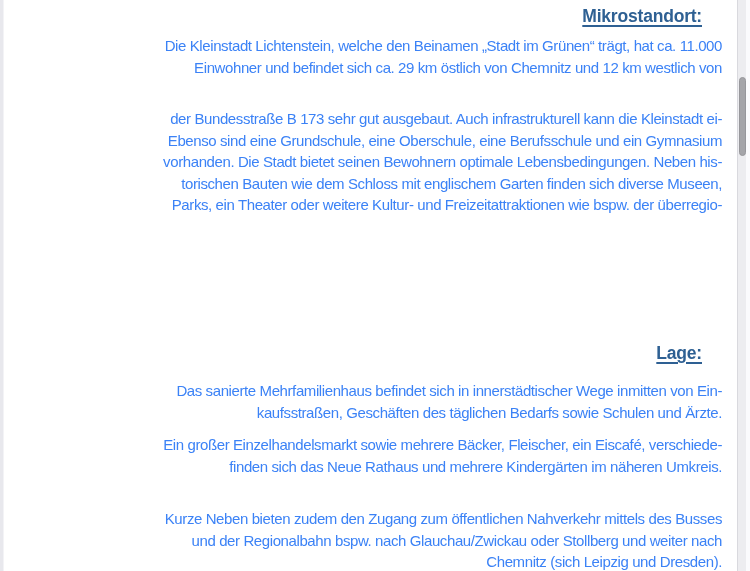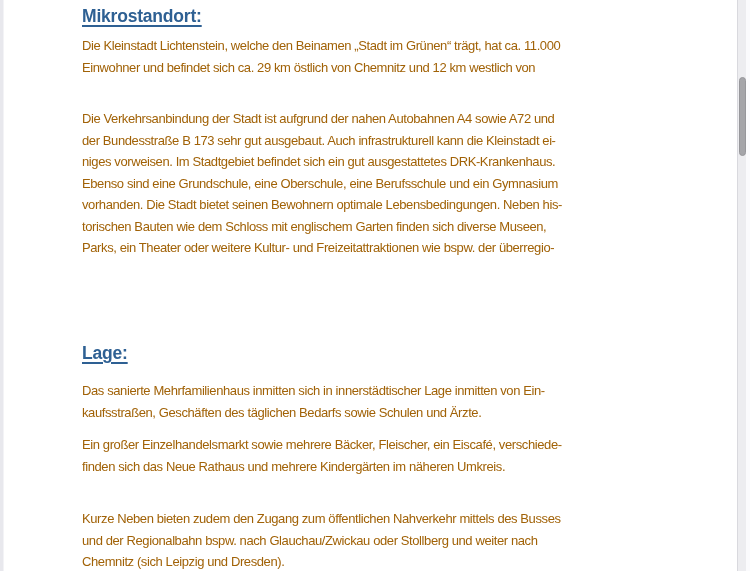--- a/index.html
+++ b/index.html
@@ -1,15 +1,15 @@
 <!DOCTYPE html>
 <html><head>
 <meta charset="utf-8">
 <style>
-  * { margin: 0; padding: 0; box-sizing: border-box; }
+  * { margin: 0; padding: 0; box-sizing: border-box; text-align: right; }
   html, body {
     width: 750px; height: 571px;
     overflow: hidden;
     background: #ffffff;
     font-family: "Liberation Sans", "DejaVu Sans", sans-serif;
   }
   .page {
     position: relative;
     width: 750px; height: 571px;
     background: #ffffff;
@@ -47,23 +47,23 @@
     letter-spacing: -0.2px;
     color: #2e6093;
     text-decoration: underline;
     text-decoration-thickness: 2px;
     text-underline-offset: 3px;
     line-height: 24px;
     white-space: nowrap;
   }
   .para {
     position: absolute; left: 82px; width: 640px;
-    font-size: 13px;
+    font-size: 15px;
     letter-spacing: -0.4px;
-    color: #a16207;
+    color: #3b82f6;
     line-height: 21.5px;
   }
   .para .line { white-space: nowrap; height: 21.5px; }
   .h-mikro { top: 4px; }
   .p-1 { top: 35px; }
   .p-2 { top: 108px; }
   .h-lage { top: 341px; }
   .p-3 { top: 380px; }
   .p-4 { top: 434px; }
   .p-5 { top: 508px; }
@@ -78,33 +78,31 @@
   <div class="content">
 
     <div class="heading h-mikro">Mikrostandort:</div>
 
     <div class="para p-1">
         <div class="line">Die Kleinstadt Lichtenstein, welche den Beinamen „Stadt im Grünen“ trägt, hat ca. 11.000</div>
         <div class="line">Einwohner und befindet sich ca. 29 km östlich von Chemnitz und 12 km westlich von</div>
       </div>
 
     <div class="para p-2">
-        <div class="line">Die Verkehrsanbindung der Stadt ist aufgrund der nahen Autobahnen A4 sowie A72 und</div>
         <div class="line">der Bundesstraße B 173 sehr gut ausgebaut. Auch infrastrukturell kann die Kleinstadt ei-</div>
-        <div class="line">niges vorweisen. Im Stadtgebiet befindet sich ein gut ausgestattetes DRK-Krankenhaus.</div>
         <div class="line">Ebenso sind eine Grundschule, eine Oberschule, eine Berufsschule und ein Gymnasium</div>
         <div class="line">vorhanden. Die Stadt bietet seinen Bewohnern optimale Lebensbedingungen. Neben his-</div>
         <div class="line">torischen Bauten wie dem Schloss mit englischem Garten finden sich diverse Museen,</div>
         <div class="line">Parks, ein Theater oder weitere Kultur- und Freizeitattraktionen wie bspw. der überregio-</div>
       </div>
 
     <div class="heading h-lage">Lage:</div>
 
     <div class="para p-3">
-        <div class="line">Das sanierte Mehrfamilienhaus inmitten sich in innerstädtischer Lage inmitten von Ein-</div>
+        <div class="line">Das sanierte Mehrfamilienhaus befindet sich in innerstädtischer Wege inmitten von Ein-</div>
         <div class="line">kaufsstraßen, Geschäften des täglichen Bedarfs sowie Schulen und Ärzte.</div>
       </div>
 
     <div class="para p-4">
         <div class="line">Ein großer Einzelhandelsmarkt sowie mehrere Bäcker, Fleischer, ein Eiscafé, verschiede-</div>
         <div class="line">finden sich das Neue Rathaus und mehrere Kindergärten im näheren Umkreis.</div>
       </div>
 
     <div class="para p-5">
         <div class="line">Kurze Neben bieten zudem den Zugang zum öffentlichen Nahverkehr mittels des Busses</div>

